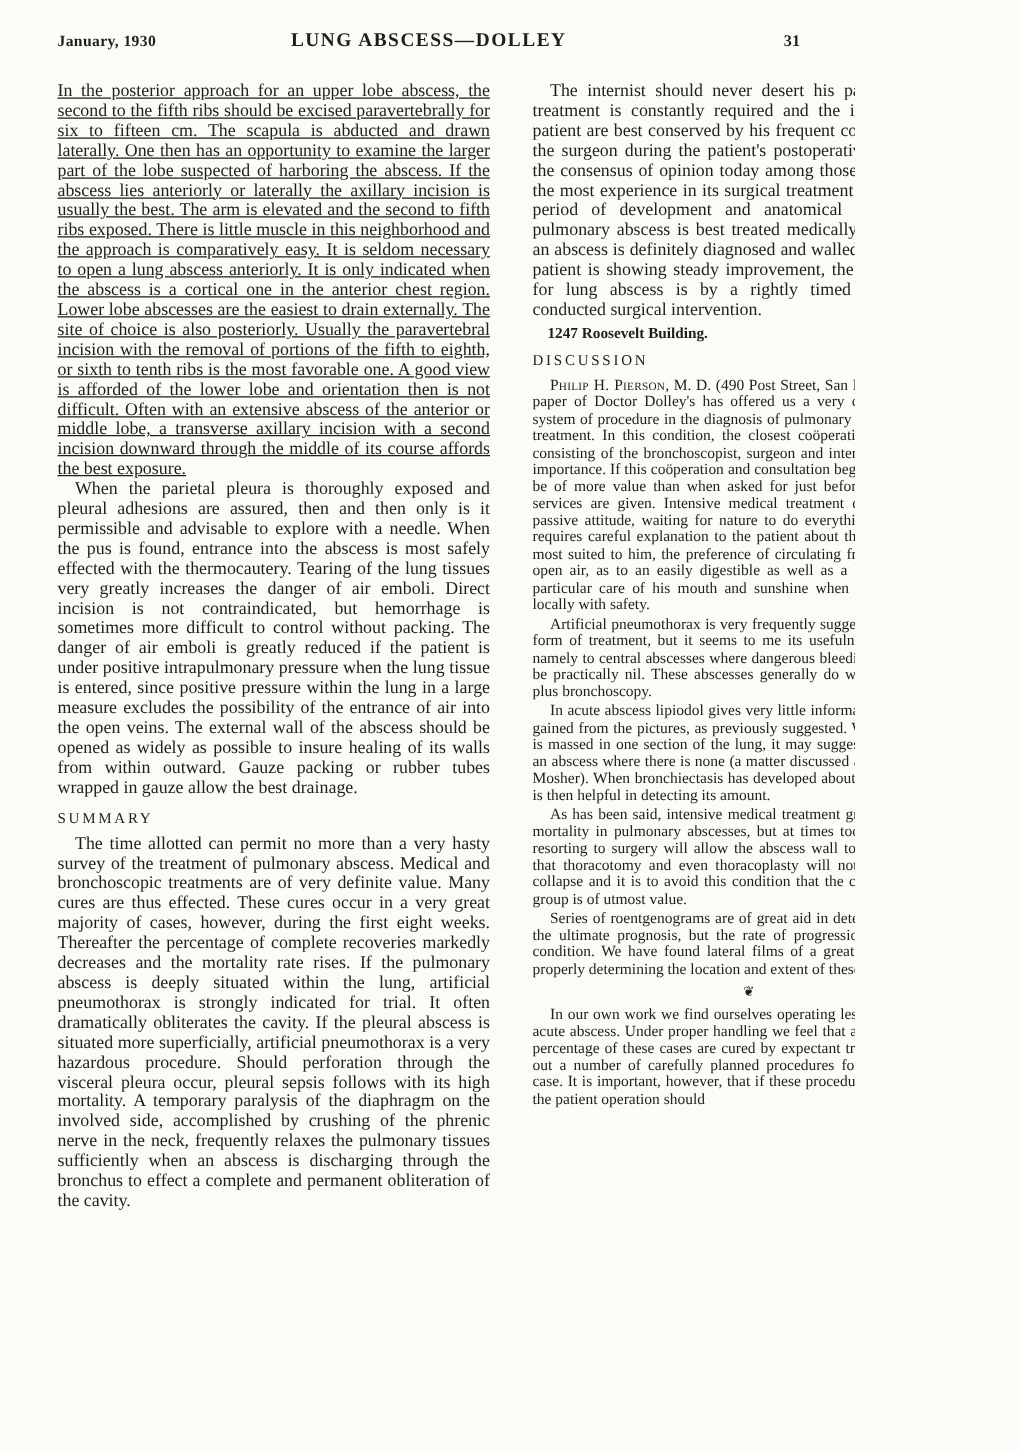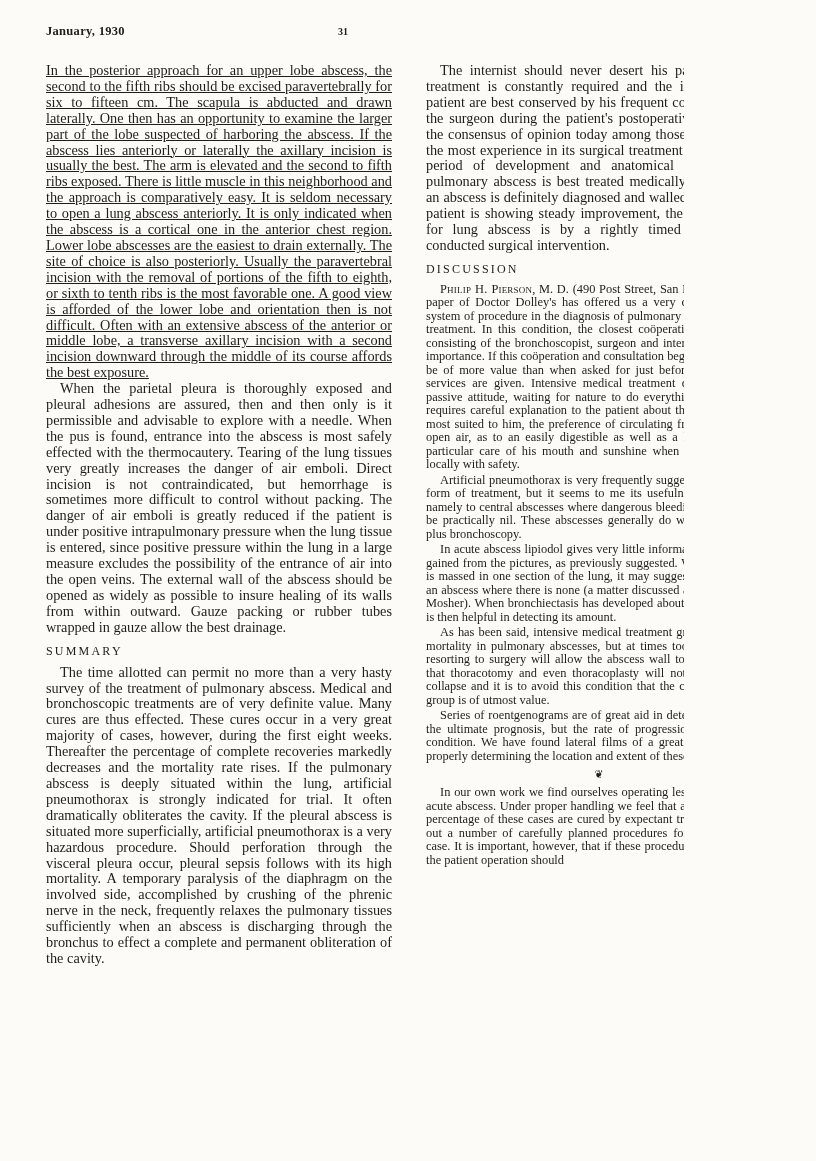--- a/index.html
+++ b/index.html
@@ -29,21 +29,21 @@
     letter-spacing: 0.3px;
     justify-self: start;
   }
   .hdr-title {
     font-size: 15.5px;
     font-weight: bold;
     letter-spacing: 1.2px;
     justify-self: center;
   }
   .hdr-page {
-    font-size: 10px;
+    font-size: 13px;
     font-weight: bold;
     justify-self: end;
   }
   .columns {
     display: flex;
     gap: 34px;
   }
   .col {
     width: 346px;
     flex: 0 0 346px;
@@ -87,34 +87,36 @@
     font-family: "DejaVu Sans", sans-serif;
   }
 </style>
 </head>
 <body>
 
 <div class="page">
 
   <header class="page-header">
     <span class="hdr-date">January, 1930</span>
+    <span class="hdr-title">LUNG ABSCESS—DOLLEY</span>
     <span class="hdr-page">31</span>
   </header>
 
   <div class="columns">
 
     <div class="col">
       <p class="body no-indent">In the posterior approach for an upper lobe abscess, the second to the fifth ribs should be excised paravertebrally for six to fifteen cm. The scapula is abducted and drawn laterally. One then has an opportunity to examine the larger part of the lobe suspected of harboring the abscess. If the abscess lies anteriorly or laterally the axillary incision is usually the best. The arm is elevated and the second to fifth ribs exposed. There is little muscle in this neighborhood and the approach is comparatively easy. It is seldom necessary to open a lung abscess anteriorly. It is only indicated when the abscess is a cortical one in the anterior chest region. Lower lobe abscesses are the easiest to drain externally. The site of choice is also posteriorly. Usually the paravertebral incision with the removal of portions of the fifth to eighth, or sixth to tenth ribs is the most favorable one. A good view is afforded of the lower lobe and orientation then is not difficult. Often with an extensive abscess of the anterior or middle lobe, a transverse axillary incision with a second incision downward through the middle of its course affords the best exposure.</p>
       <p class="body indent">When the parietal pleura is thoroughly exposed and pleural adhesions are assured, then and then only is it permissible and advisable to explore with a needle. When the pus is found, entrance into the abscess is most safely effected with the thermocautery. Tearing of the lung tissues very greatly increases the danger of air emboli. Direct incision is not contraindicated, but hemorrhage is sometimes more difficult to control without packing. The danger of air emboli is greatly reduced if the patient is under positive intrapulmonary pressure when the lung tissue is entered, since positive pressure within the lung in a large measure excludes the possibility of the entrance of air into the open veins. The external wall of the abscess should be opened as widely as possible to insure healing of its walls from within outward. Gauze packing or rubber tubes wrapped in gauze allow the best drainage.</p>
       <h3 class="section-heading">SUMMARY</h3>
       <p class="body indent">The time allotted can permit no more than a very hasty survey of the treatment of pulmonary abscess. Medical and bronchoscopic treatments are of very definite value. Many cures are thus effected. These cures occur in a very great majority of cases, however, during the first eight weeks. Thereafter the percentage of complete recoveries markedly decreases and the mortality rate rises. If the pulmonary abscess is deeply situated within the lung, artificial pneumothorax is strongly indicated for trial. It often dramatically obliterates the cavity. If the pleural abscess is situated more superficially, artificial pneumothorax is a very hazardous procedure. Should perforation through the visceral pleura occur, pleural sepsis follows with its high mortality. A temporary paralysis of the diaphragm on the involved side, accomplished by crushing of the phrenic nerve in the neck, frequently relaxes the pulmonary tissues sufficiently when an abscess is discharging through the bronchus to effect a complete and permanent obliteration of the cavity.</p>
     </div>
 
     <div class="col">
       <p class="body indent">The internist should never desert his patient. Medical treatment is constantly required and the interests of the patient are best conserved by his frequent consultation with the surgeon during the patient's postoperative course. It is the consensus of opinion today among those who have had the most experience in its surgical treatment that during the period of development and anatomical demarcation a pulmonary abscess is best treated medically; but that after an abscess is definitely diagnosed and walled off, unless the patient is showing steady improvement, the best prognosis for lung abscess is by a rightly timed and carefully conducted surgical intervention.</p>
+      <p class="address">1247 Roosevelt Building.</p>
       <h3 class="section-heading">DISCUSSION</h3>
 
       <p class="disc indent"><span class="speaker">Philip H. Pierson</span><span>, M. D. (490 Post Street, San Francisco).—This paper of Doctor Dolley's has offered us a very clear and concise system of procedure in the diagnosis of pulmonary abscess and in its treatment. In this condition, the closest coöperation of the group, consisting of the bronchoscopist, surgeon and internist, is of utmost importance. If this coöperation and consultation begin early, they will be of more value than when asked for just before their particular services are given. Intensive medical treatment does not mean a passive attitude, waiting for nature to do everything herself, but it requires careful explanation to the patient about the type of posture most suited to him, the preference of circulating fresh air to merely open air, as to an easily digestible as well as a high caloric diet, particular care of his mouth and sunshine when this can be used locally with safety.</span></p>
       <p class="disc indent">Artificial pneumothorax is very frequently suggested as a possible form of treatment, but it seems to me its usefulness is so limited, namely to central abscesses where dangerous bleeding is a part, as to be practically nil. These abscesses generally do well under posture plus bronchoscopy.</p>
       <p class="disc indent">In acute abscess lipiodol gives very little information which is not gained from the pictures, as previously suggested. When the lipiodol is massed in one section of the lung, it may suggest the presence of an abscess where there is none (a matter discussed at some length by Mosher). When bronchiectasis has developed about a cavity, lipiodol is then helpful in detecting its amount.</p>
       <p class="disc indent">As has been said, intensive medical treatment greatly reduces the mortality in pulmonary abscesses, but at times too long a delay in resorting to surgery will allow the abscess wall to become so rigid that thoracotomy and even thoracoplasty will not be followed by collapse and it is to avoid this condition that the coöperation of the group is of utmost value.</p>
       <p class="disc indent">Series of roentgenograms are of great aid in determining not only the ultimate prognosis, but the rate of progression of the disease condition. We have found lateral films of a great deal of value in properly determining the location and extent of these abscesses.</p>
 
       <div class="fleuron">❦</div>
 

